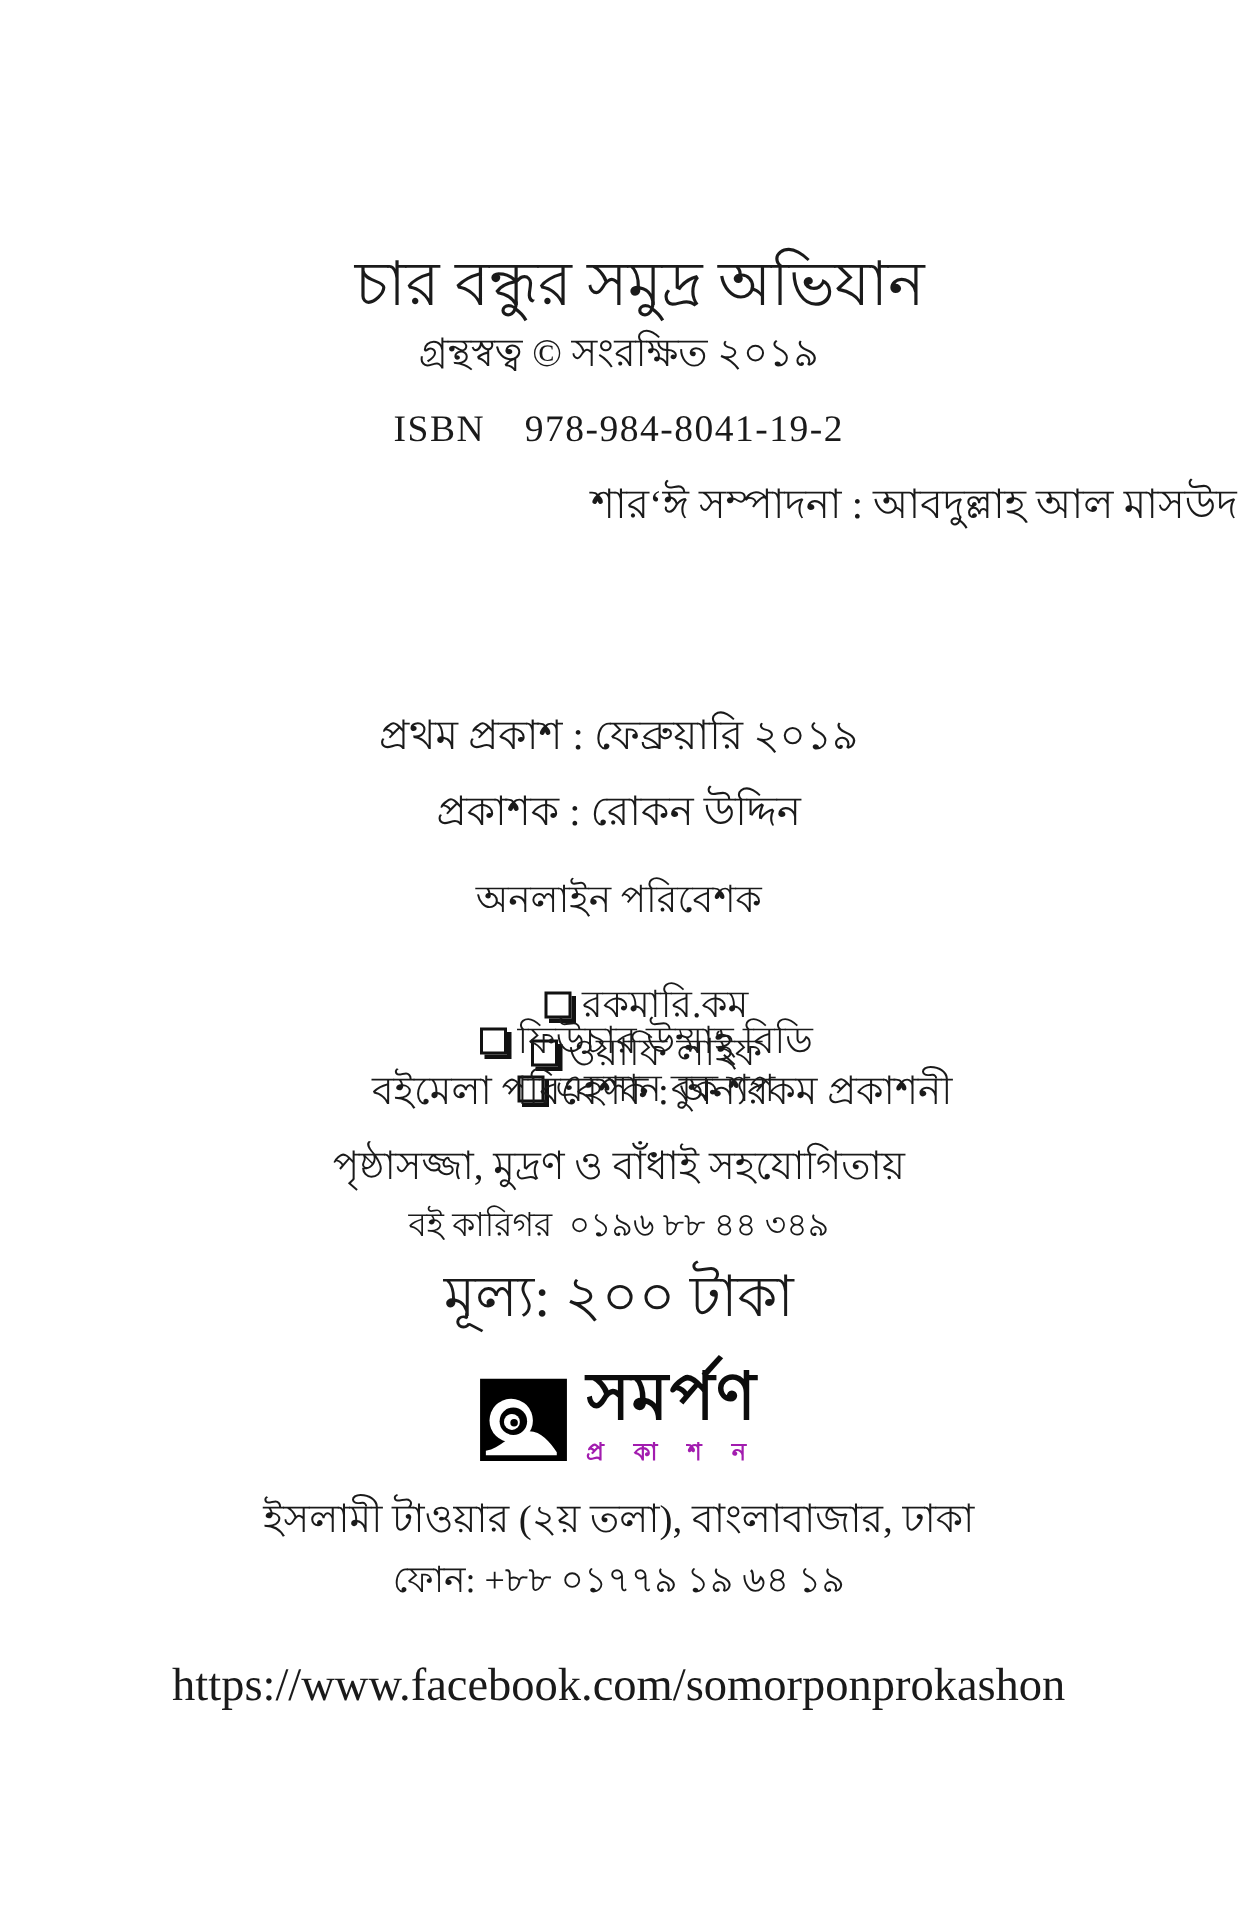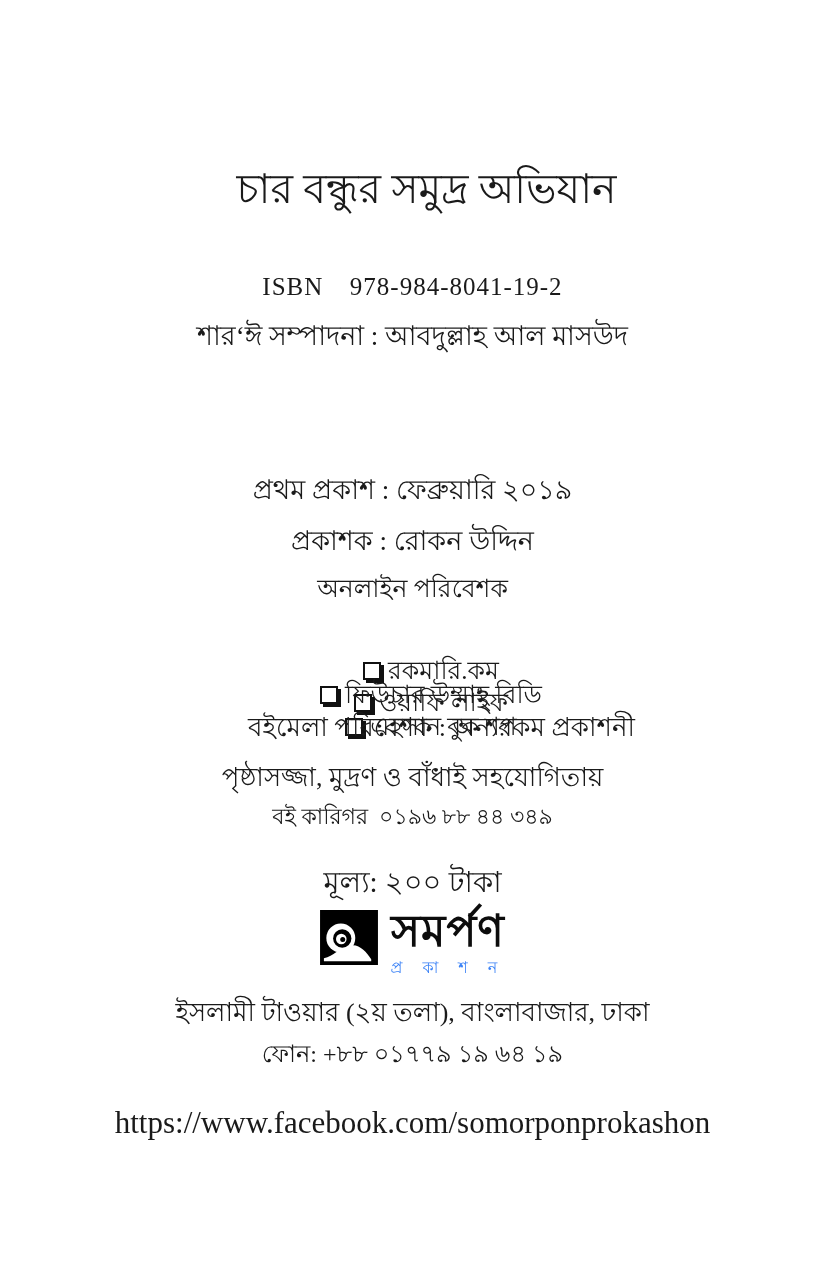--- a/index.html
+++ b/index.html
@@ -22,32 +22,32 @@
     left: 0;
     width: 100%;
     text-align: center;
     white-space: pre-wrap;
     line-height: 1.25;
     color: #1a1a1a;
   }
   .title        { top: 164px; font-size: 41px; padding-left: 14px; }
   .copyright    { top: 220px; font-size: 26px; }
   .isbn         { top: 271px; font-size: 25px; letter-spacing: 1px; word-spacing: 6px; }
-  .credit-0     { top: 320px; font-size: 27px; }
+  .credit-0     { top: 320px; font-size: 27px; text-align: right; }
   .credit-1     { top: 372px; font-size: 27px; }
   .credit-2     { top: 423px; font-size: 27px; }
   .credit-3     { top: 474px; font-size: 27px; }
   .credit-4     { top: 525px; font-size: 27px; }
-  .online-head  { top: 573px; font-size: 25px; text-align: center; }
+  .online-head  { top: 585px; font-size: 25px; text-align: center; }
   .bullet-row-0 { top: 624px; font-size: 25px; }
   .bullet-row-1 { top: 648px; font-size: 25px; }
   .bookfair     { top: 712px; font-size: 26px; padding-left: 29px; }
   .printing-1   { top: 762px; font-size: 26px; }
   .printing-2   { top: 803px; font-size: 22px; }
-  .price        { top: 864px; font-size: 29px; }
+  .price        { top: 842px; font-size: 38px; }
   .address      { top: 997px; font-size: 26px; }
   .phone        { top: 1039px; font-size: 24px; }
   .facebook     { top: 1084px; font-size: 31px; font-family: "Liberation Serif", serif; margin-top: 20px; }
 
   .bullet-item { display: inline-block; margin: 0 9px; padding-left: 12px; }
   .sq-icon {
     display: inline-block;
     width: 14px;
     height: 14px;
     background: #ffffff;
@@ -59,47 +59,48 @@
     top: 1px;
   }
 
   .logo-block {
     position: absolute;
     top: 910px;
     left: 0;
     width: 100%;
     display: flex;
     justify-content: center;
-    align-items: flex-start;
+    align-items: center;
     gap: 13px;
   }
   .logo-mark { display: block; }
   .logo-text { text-align: center; }
   .logo-name {
     font-size: 44px;
     font-weight: bold;
     line-height: 1.0;
     letter-spacing: 1px;
     color: #0c0c0c;
   }
   .logo-sub {
     font-size: 16px;
-    font-weight: normal;
+    font-weight: bold;
     letter-spacing: 8px;
     margin-top: 1px;
-    color: #3b82f6;
+    color: #a21caf;
   }
 </style>
 </head>
 <body>
 
 <div class="page">
 
   <div class="line title">চার বন্ধুর সমুদ্র অভিযান</div>
 
+  <div class="line copyright">গ্রন্থস্বত্ব © সংরক্ষিত ২০১৯</div>
 
   <div class="line isbn">ISBN  978-984-8041-19-2</div>
 
   <div class="line credit-0">শার‘ঈ সম্পাদনা : আবদুল্লাহ আল মাসউদ</div>
   <div class="line credit-3">প্রথম প্রকাশ : ফেব্রুয়ারি ২০১৯</div>
   <div class="line credit-4">প্রকাশক : রোকন উদ্দিন</div>
 
   <div class="line online-head">অনলাইন পরিবেশক</div>
 
   <div class="line bullet-row-0">

